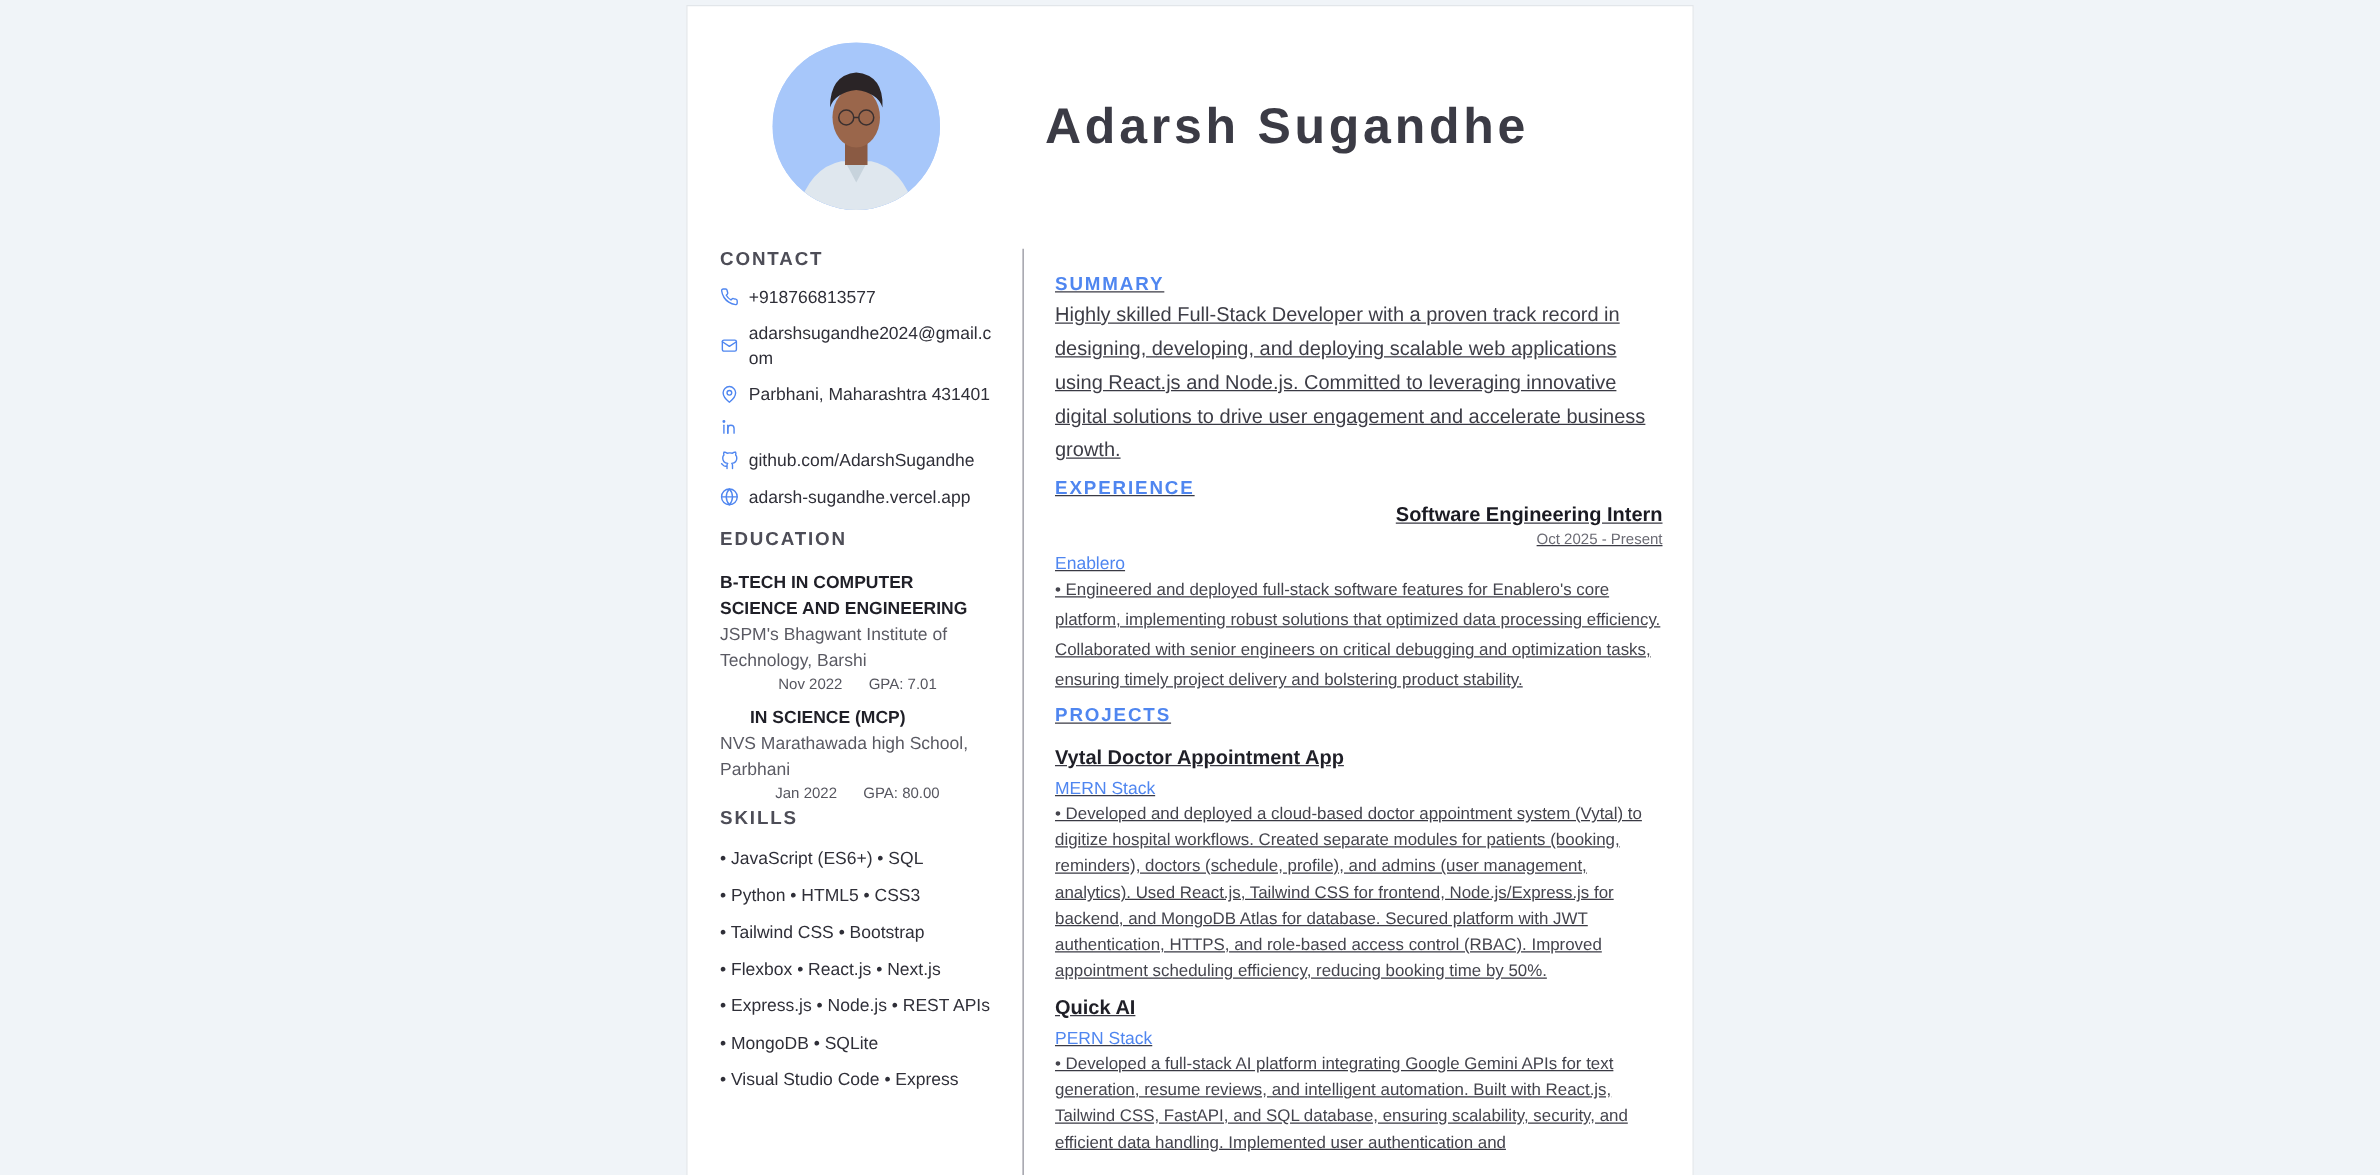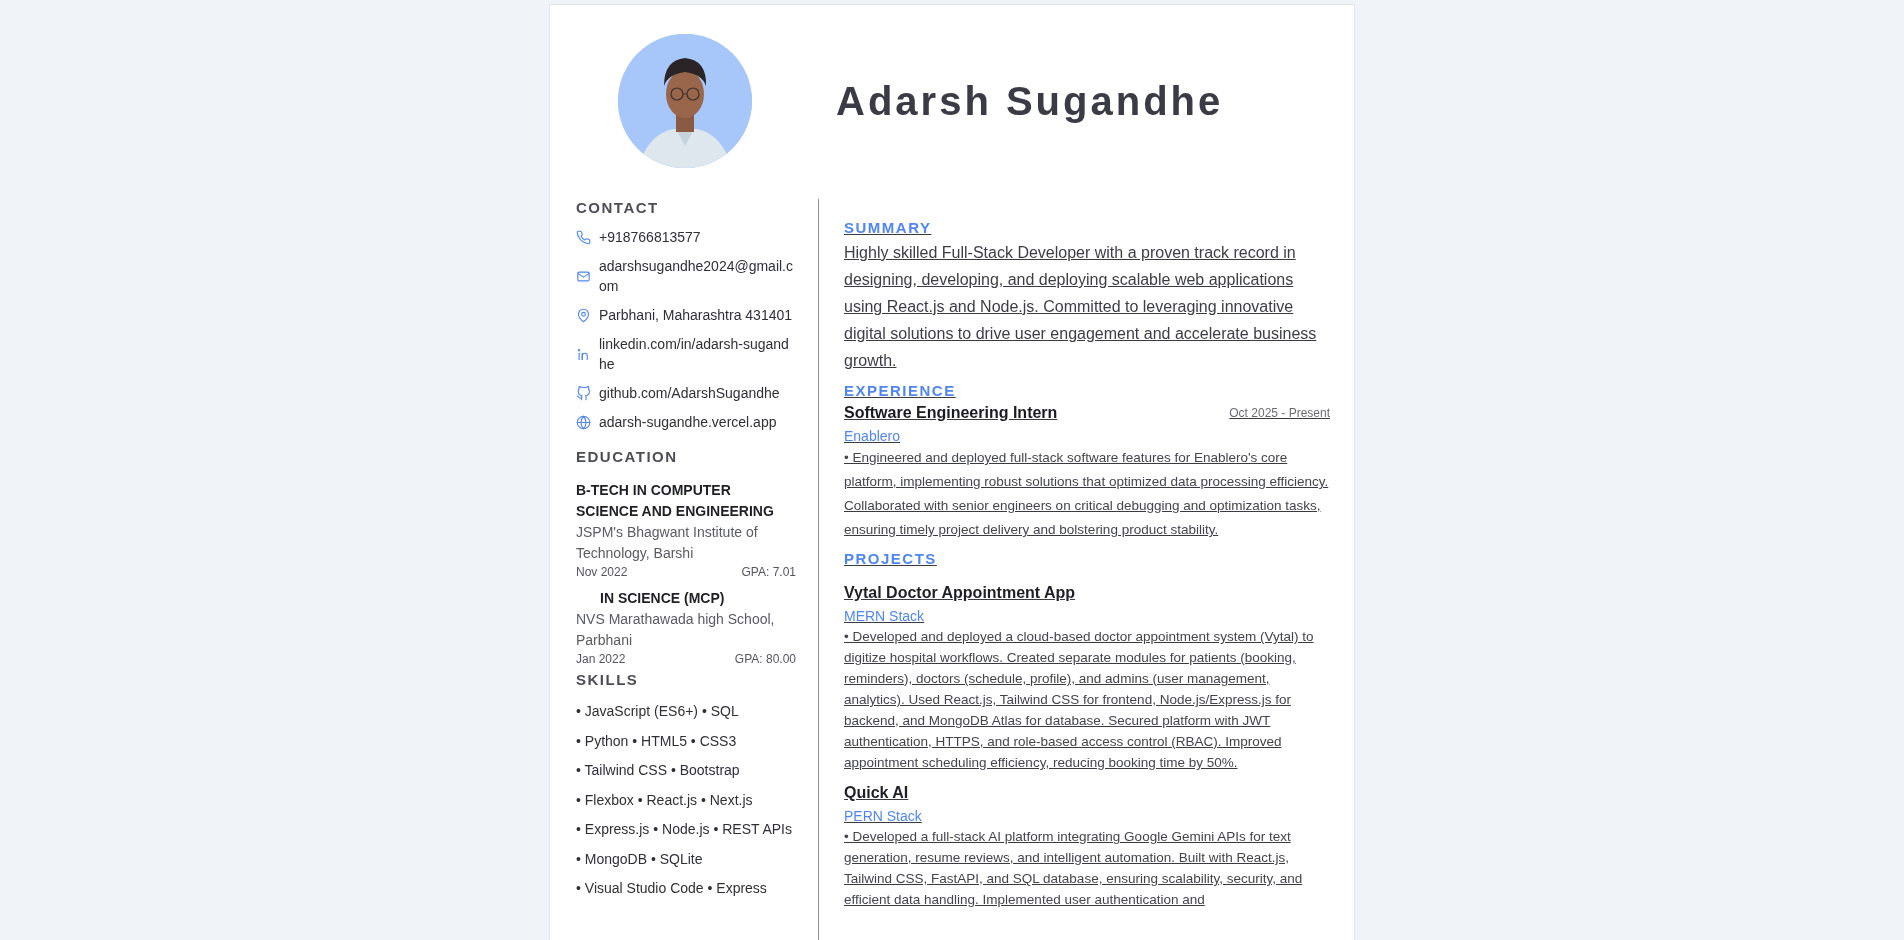--- a/index.html
+++ b/index.html
@@ -49,25 +49,25 @@
   .contact-item {
     display: flex; align-items: center; gap: 8px;
     font-size: 14px; line-height: 20px; color: #2f2f38;
     margin-bottom: 9px;
   }
   .contact-item .ic { width: 15px; height: 15px; flex: 0 0 15px; color: #4f86f0; }
   .contact-item .txt { word-break: break-all; width: 196px; }
   .edu-block { margin-top: 4px; }
   .edu-degree { font-size: 14px; font-weight: bold; color: #1f1f27; line-height: 21px; margin-top: 12px; }
   .edu-school { font-size: 14px; color: #5a5a63; line-height: 21px; }
-  .edu-meta { display: flex; justify-content: space-between; font-size: 12px; color: #55555e; line-height: 16px; gap: 21px; }
+  .edu-meta { display: flex; justify-content: center; font-size: 12px; color: #55555e; line-height: 16px; gap: 21px; }
   .skills-list { margin-top: 10px; }
   .skill-line { font-size: 14px; color: #2f2f38; line-height: 20px; margin-bottom: 9.5px; white-space: nowrap; }
   .summary-text { font-size: 16px; color: #3d3d46; line-height: 27px; margin: 0 0 6px 0; }
-  .exp-head { display: flex; justify-content: space-between; align-items: center; }
+  .exp-head { display: flex; justify-content: space-between; align-items: flex-end; flex-direction: column; }
   .exp-role { font-size: 16px; font-weight: bold; color: #1a1a22; line-height: 22px; }
   .exp-date { font-size: 12px; color: #6b6b74; }
   .exp-company { font-size: 14px; color: #4f86f0; line-height: 20px; margin-top: 2px; }
   .bullet-text { font-size: 13.5px; color: #44444d; line-height: 24px; margin: 0; }
   .bullet-text.proj { line-height: 21px; }
   .proj-title { font-size: 16px; font-weight: bold; color: #1f1f27; line-height: 22px; margin-top: 12px; }
   .proj-stack { font-size: 14px; color: #4f86f0; line-height: 20px; margin-top: 2px; }
 </style>
 </head>
 <body>
@@ -115,21 +115,20 @@
             </svg>
           <span class="txt">Parbhani, Maharashtra 431401</span>
         </div>
         <div class="contact-item">
           <svg class="ic" viewBox="0 0 24 24" fill="none" stroke="currentColor" stroke-width="1.8" stroke-linecap="round" stroke-linejoin="round">
               <line x1="5" y1="10" x2="5" y2="20"></line>
               <circle cx="5" cy="5" r="1"></circle>
               <path d="M10 20v-6a4 4 0 0 1 8 0v6"></path>
               <line x1="10" y1="10" x2="10" y2="20"></line>
             </svg>
-          <span class="txt">linkedin.com/in/adarsh-sugandhe</span>
         </div>
         <div class="contact-item">
           <svg class="ic" viewBox="0 0 24 24" fill="none" stroke="currentColor" stroke-width="1.8" stroke-linecap="round" stroke-linejoin="round">
               <path d="M9 19c-5 1.5-5-2.5-7-3m14 6v-3.9a3.4 3.4 0 0 0-.9-2.6c3.1-.3 6.4-1.5 6.4-7A5.4 5.4 0 0 0 20 4.8 5 5 0 0 0 19.9 1S18.7.7 16 2.5a13.4 13.4 0 0 0-7 0C6.3.7 5.1 1 5.1 1A5 5 0 0 0 5 4.8a5.4 5.4 0 0 0-1.5 3.7c0 5.4 3.3 6.6 6.4 7a3.4 3.4 0 0 0-.9 2.6V22"></path>
             </svg>
           <span class="txt">github.com/AdarshSugandhe</span>
         </div>
         <div class="contact-item">
           <svg class="ic" viewBox="0 0 24 24" fill="none" stroke="currentColor" stroke-width="1.8" stroke-linecap="round" stroke-linejoin="round">
               <circle cx="12" cy="12" r="10"></circle>

